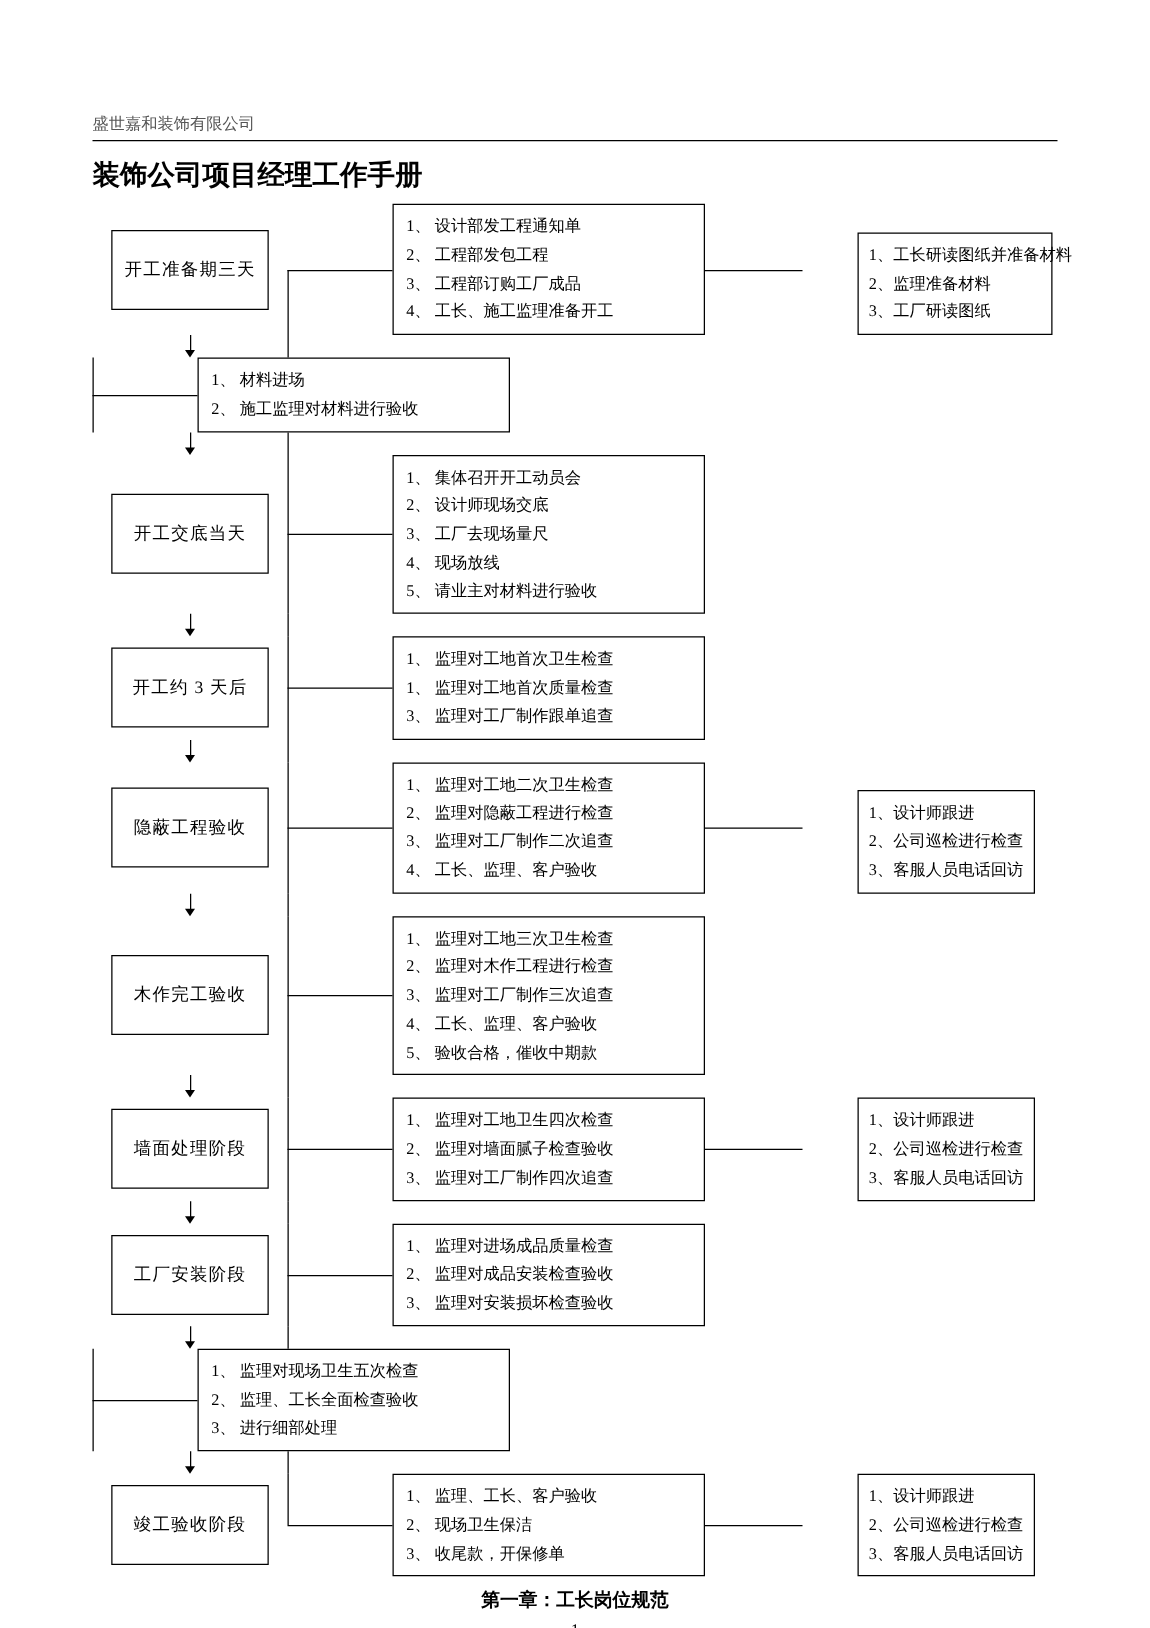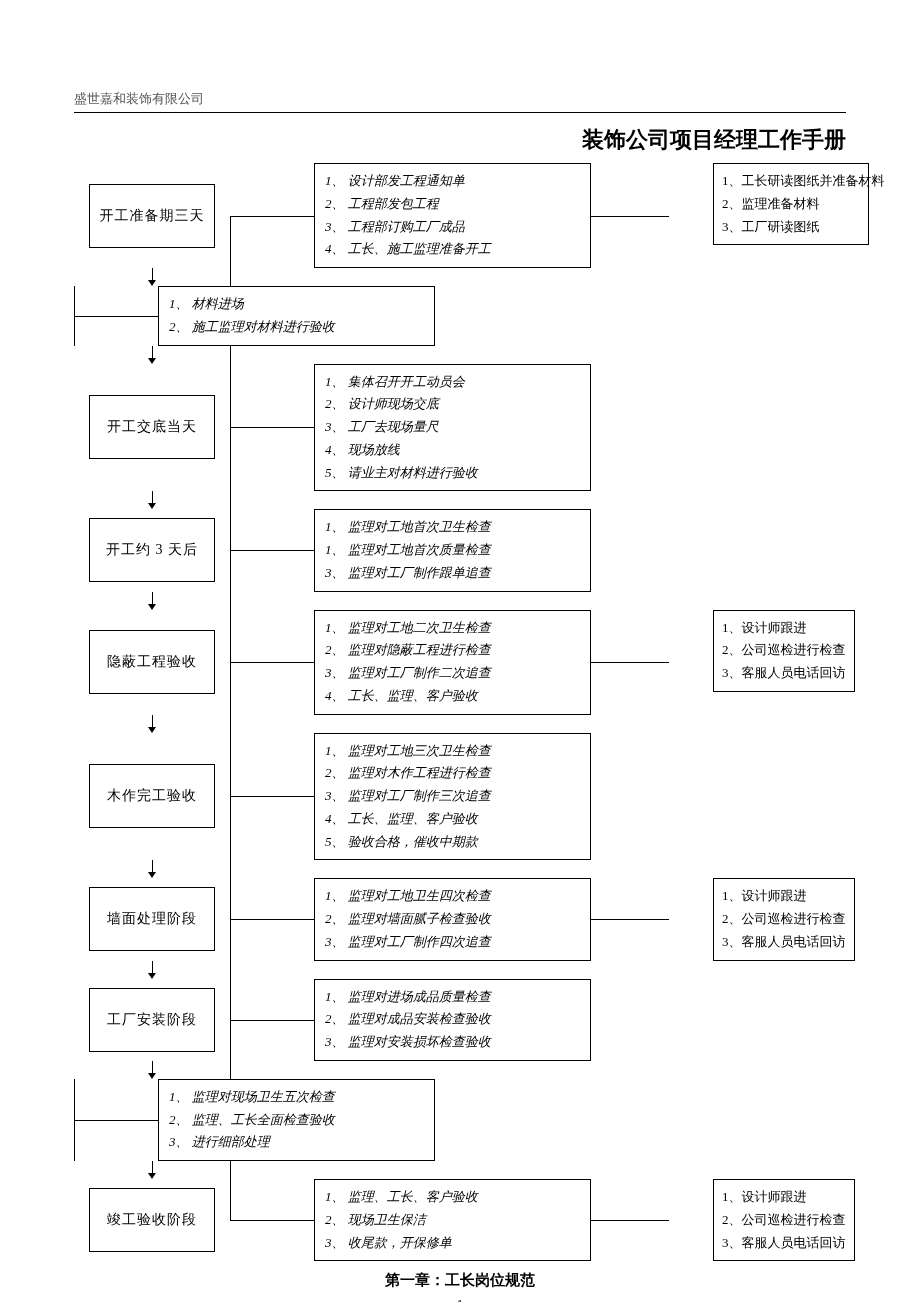--- a/index.html
+++ b/index.html
@@ -1,27 +1,27 @@
 <!DOCTYPE html>
 <html><head>
 <meta charset="utf-8">
 <style>
   * { box-sizing: border-box; }
   body { margin:0; padding:0; font-family:"SimSun","宋体",serif; background:#fff; color:#000; width:920px; }
   .page { width:920px; padding:70px 74px 40px 74px; position:relative; }
   .company { font-size:13px; color:#555; margin-bottom:4px;margin-top:20px; }
   .hr1 { border:none; border-top:1px solid #000; margin:0 0 12px 0; }
-  .title { text-align:right; font-size:22px; font-weight:bold; margin-bottom:8px; font-family:Liberation Serif, serif; }
+  .title { text-align:left; font-size:22px; font-weight:bold; margin-bottom:8px; font-family:Liberation Serif, serif; }
 
   .row { display:flex; align-items:stretch; margin:0; }
   .col-left { width:156px; flex:none; display:flex; flex-direction:column; align-items:center; justify-content:center; }
   .col-conn1 { width:84px; flex:none; position:relative; }
-  .col-mid  { width:277px; flex:none;font-style:italic; }
+  .col-mid  { width:250px; flex:none; }
   .col-conn2 { width:78px; flex:none; position:relative; }
-  .col-right{ width:136px; flex:none; display:flex; align-items:flex-start;padding-left:44px; }
+  .col-right{ width:136px; flex:none; display:flex; align-items:flex-end;padding-left:44px; }
 
   .spacer-row { height:18px; }
   .spacer-row .col-left { position:relative; }
   .spacer-row .arrow { display:flex; flex-direction:column; align-items:center; width:100%; height:100%; }
   .spacer-row .arrow-line { flex:1; width:0; border-left:1px solid #000; }
   .spacer-row .arrow-head { width:0; height:0; border-left:4px solid transparent; border-right:4px solid transparent; border-top:6px solid #000; margin-top:-1px; }
 
   .phase-box { border:1px solid #000; width:126px; padding:22px 4px; text-align:center; font-size:14px; letter-spacing:1px; }
   .mid-box   { border:1px solid #000; padding:6px 8px 6px 10px; font-size:13px; line-height:1.75; }
   .right-box { border:1px solid #000; padding:6px 8px; font-size:13px; line-height:1.75; width:156px; }

